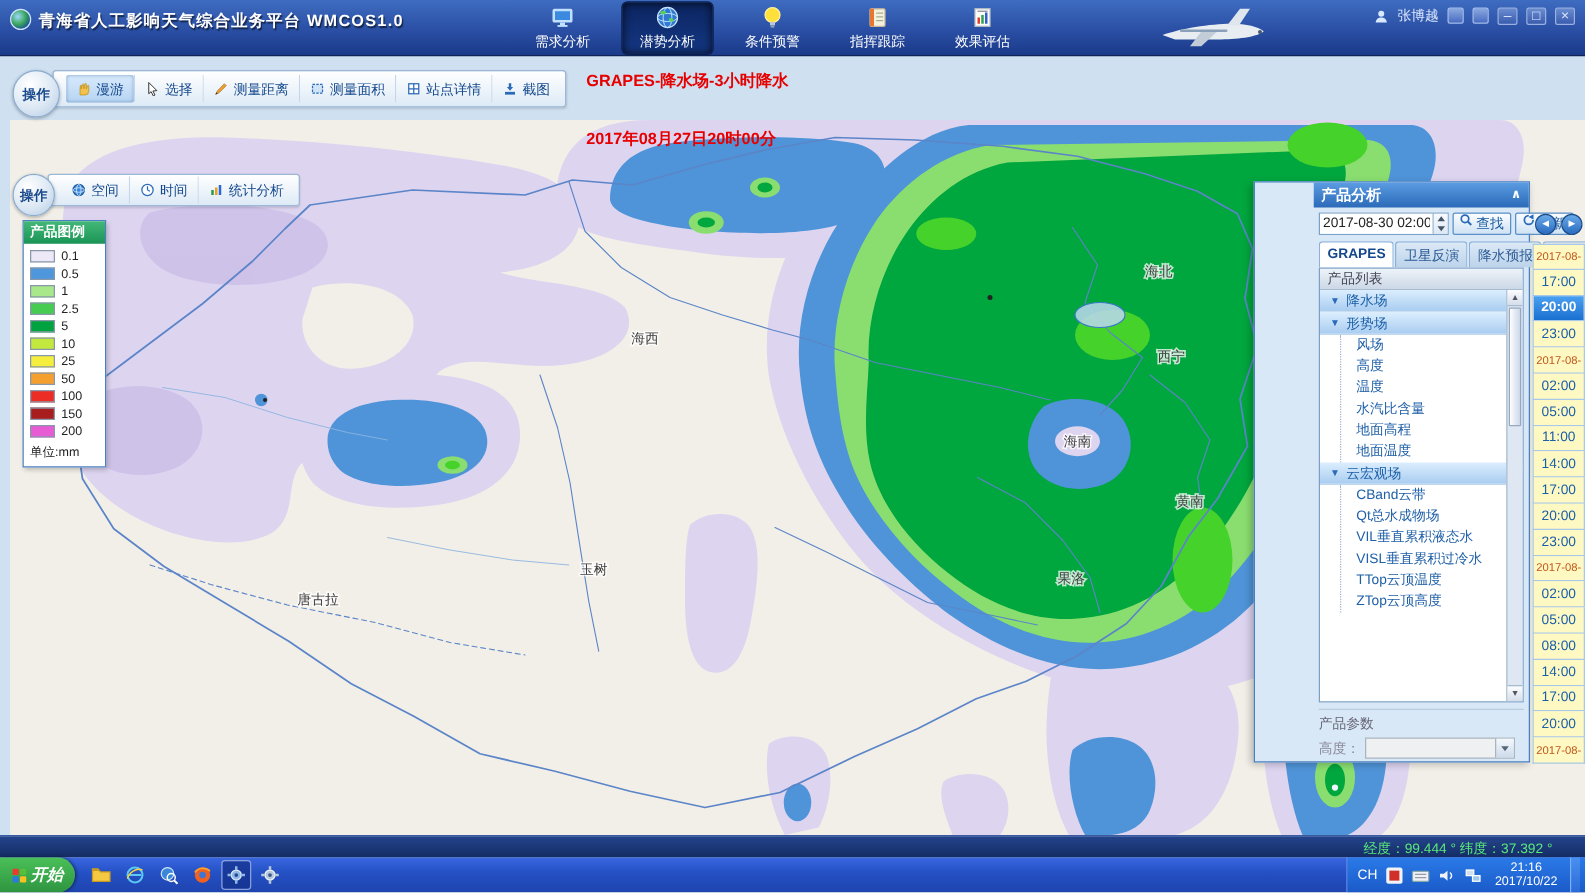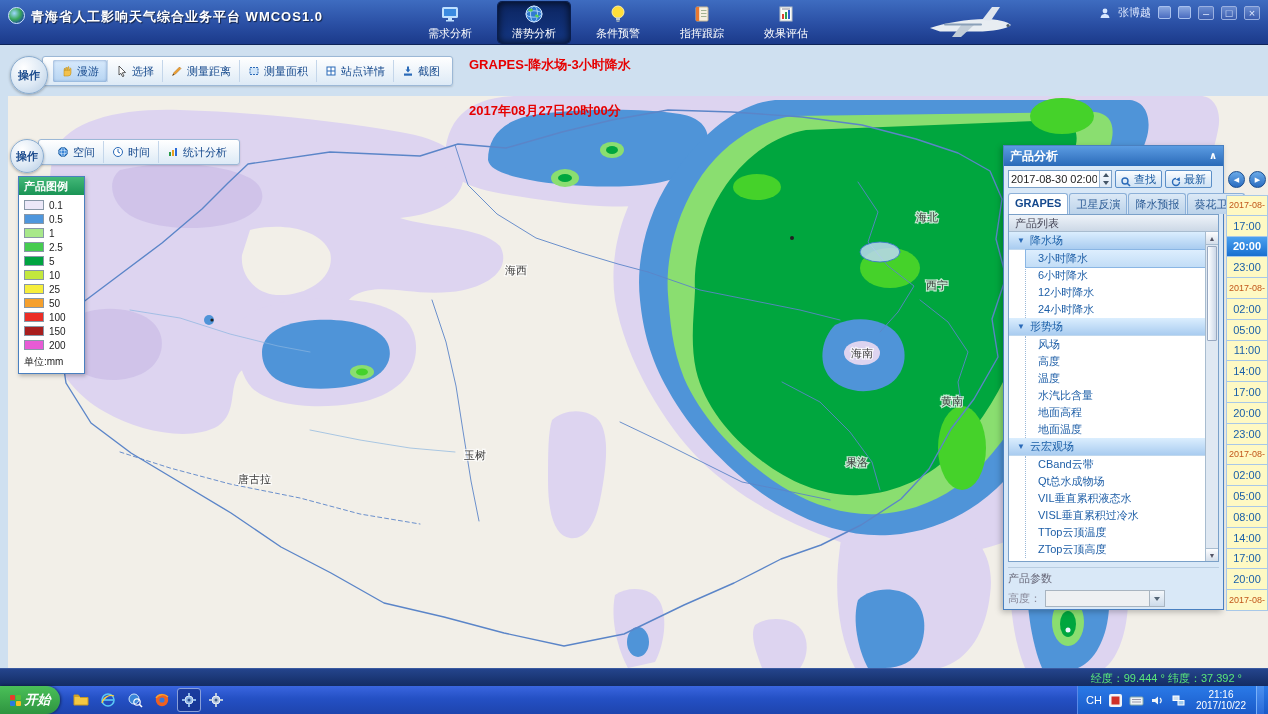--- a/index.html
+++ b/index.html
@@ -55,34 +55,34 @@
   .legend-hd { height:18px; background:linear-gradient(#43b878,#1a9455); color:#fff; font-weight:bold;
     font-size:11px; line-height:18px; padding-left:5px; }
   .legend-body { padding:3px 0 0 0; }
   .legend-row { display:flex; align-items:center; height:14px; padding-left:5px; }
   .legend-swatch { width:20px; height:10px; border:1px solid #8898a8; }
   .legend-val { margin-left:5px; color:#222; }
   .legend-unit { padding:3px 0 4px 5px; color:#222; }
 
   
   .panel { position:absolute; left:1003px; top:100px; width:221px; height:465px; background:#d9e8f7;
-    border:1px solid #4a80c0; box-shadow:-2px 2px 6px rgba(0,0,0,.25); font-size:11px; z-index:4; }
+    border:1px solid #4a80c0; box-shadow:-2px 2px 6px rgba(0,0,0,.25); font-size:11px; z-index:4;padding-left:47px; }
   .panel-hd { height:20px; background:linear-gradient(#5b9ce2,#2a6ab8); color:#fff; font-weight:bold;
     font-size:12px; line-height:20px; padding:0 6px; display:flex; justify-content:space-between; align-items:center; }
   .collapse { font-size:10px; cursor:pointer; }
   .panel-body { padding:4px; }
   .date-row { display:flex; align-items:center; gap:3px; }
   .date-input-wrap { display:flex; border:1px solid #7aa0c8; background:#fff; height:18px; }
   .date-input { border:0; outline:none; width:90px; font-size:11px; padding:0 2px; color:#222; font-family:inherit; }
   .spinner { width:12px; display:flex; flex-direction:column; border-left:1px solid #9ab8d6; background:linear-gradient(#f8fbff,#dde8f4); }
   .spin-b { flex:1; display:flex; align-items:center; justify-content:center; cursor:pointer; }
   .spin-b::after { content:""; border:3px solid transparent; display:block; }
   .spin-up::after { border-bottom:4px solid #456; margin-top:-3px; }
   .spin-down::after { border-top:4px solid #456; margin-bottom:-3px; }
-  .pbtn { height:18px; display:flex; align-items:flex-end; gap:3px; padding:0 5px;
+  .pbtn { height:18px; display:flex; align-items:flex-start; gap:3px; padding:0 5px;
     background:linear-gradient(#fbfdff,#cfe2f4); border:1px solid #5b8fc8; border-radius:2px;
     color:#1a5aa0; font-size:11px; cursor:pointer; white-space:nowrap; }
   .tabs { display:flex; margin-top:5px; }
   .tab { padding:3px 6px 2px; background:linear-gradient(#dce9f6,#bcd3ea); border:1px solid #8cb0d8;
     border-bottom:0; border-radius:3px 3px 0 0; color:#2a5a94; margin-right:1px; cursor:pointer; white-space:nowrap; }
   .tab.active { background:#fff; color:#14488c; font-weight:bold; }
   .listbox { background:#fff; border:1px solid #7aa0c8; height:348px; position:relative; overflow:hidden; }
   .list-title { height:17px; line-height:17px; background:linear-gradient(#eef3f9,#ccd8e6);
     border-bottom:1px solid #a8bccf; padding-left:6px; color:#445; }
   .grp-hd { height:18px; background:linear-gradient(#dbeefe,#a9ccf0); color:#1a5fa8; padding-left:8px;
@@ -480,26 +480,20 @@
           <span class="tab">葵花卫星</span>
         </div>
 
         <div class="listbox">
           <div class="list-title">产品列表</div>
 
           <div class="grp-hd">
             <span class="tri">▼</span>
             <span>降水场</span>
           </div>
-          <div class="grp-items">
-            <div class="item sel">3小时降水</div>
-            <div class="item">6小时降水</div>
-            <div class="item">12小时降水</div>
-            <div class="item">24小时降水</div>
-          </div>
 
           <div class="grp-hd">
             <span class="tri">▼</span>
             <span>形势场</span>
           </div>
           <div class="grp-items">
             <div class="item">风场</div>
             <div class="item">高度</div>
             <div class="item">温度</div>
             <div class="item">水汽比含量</div>

